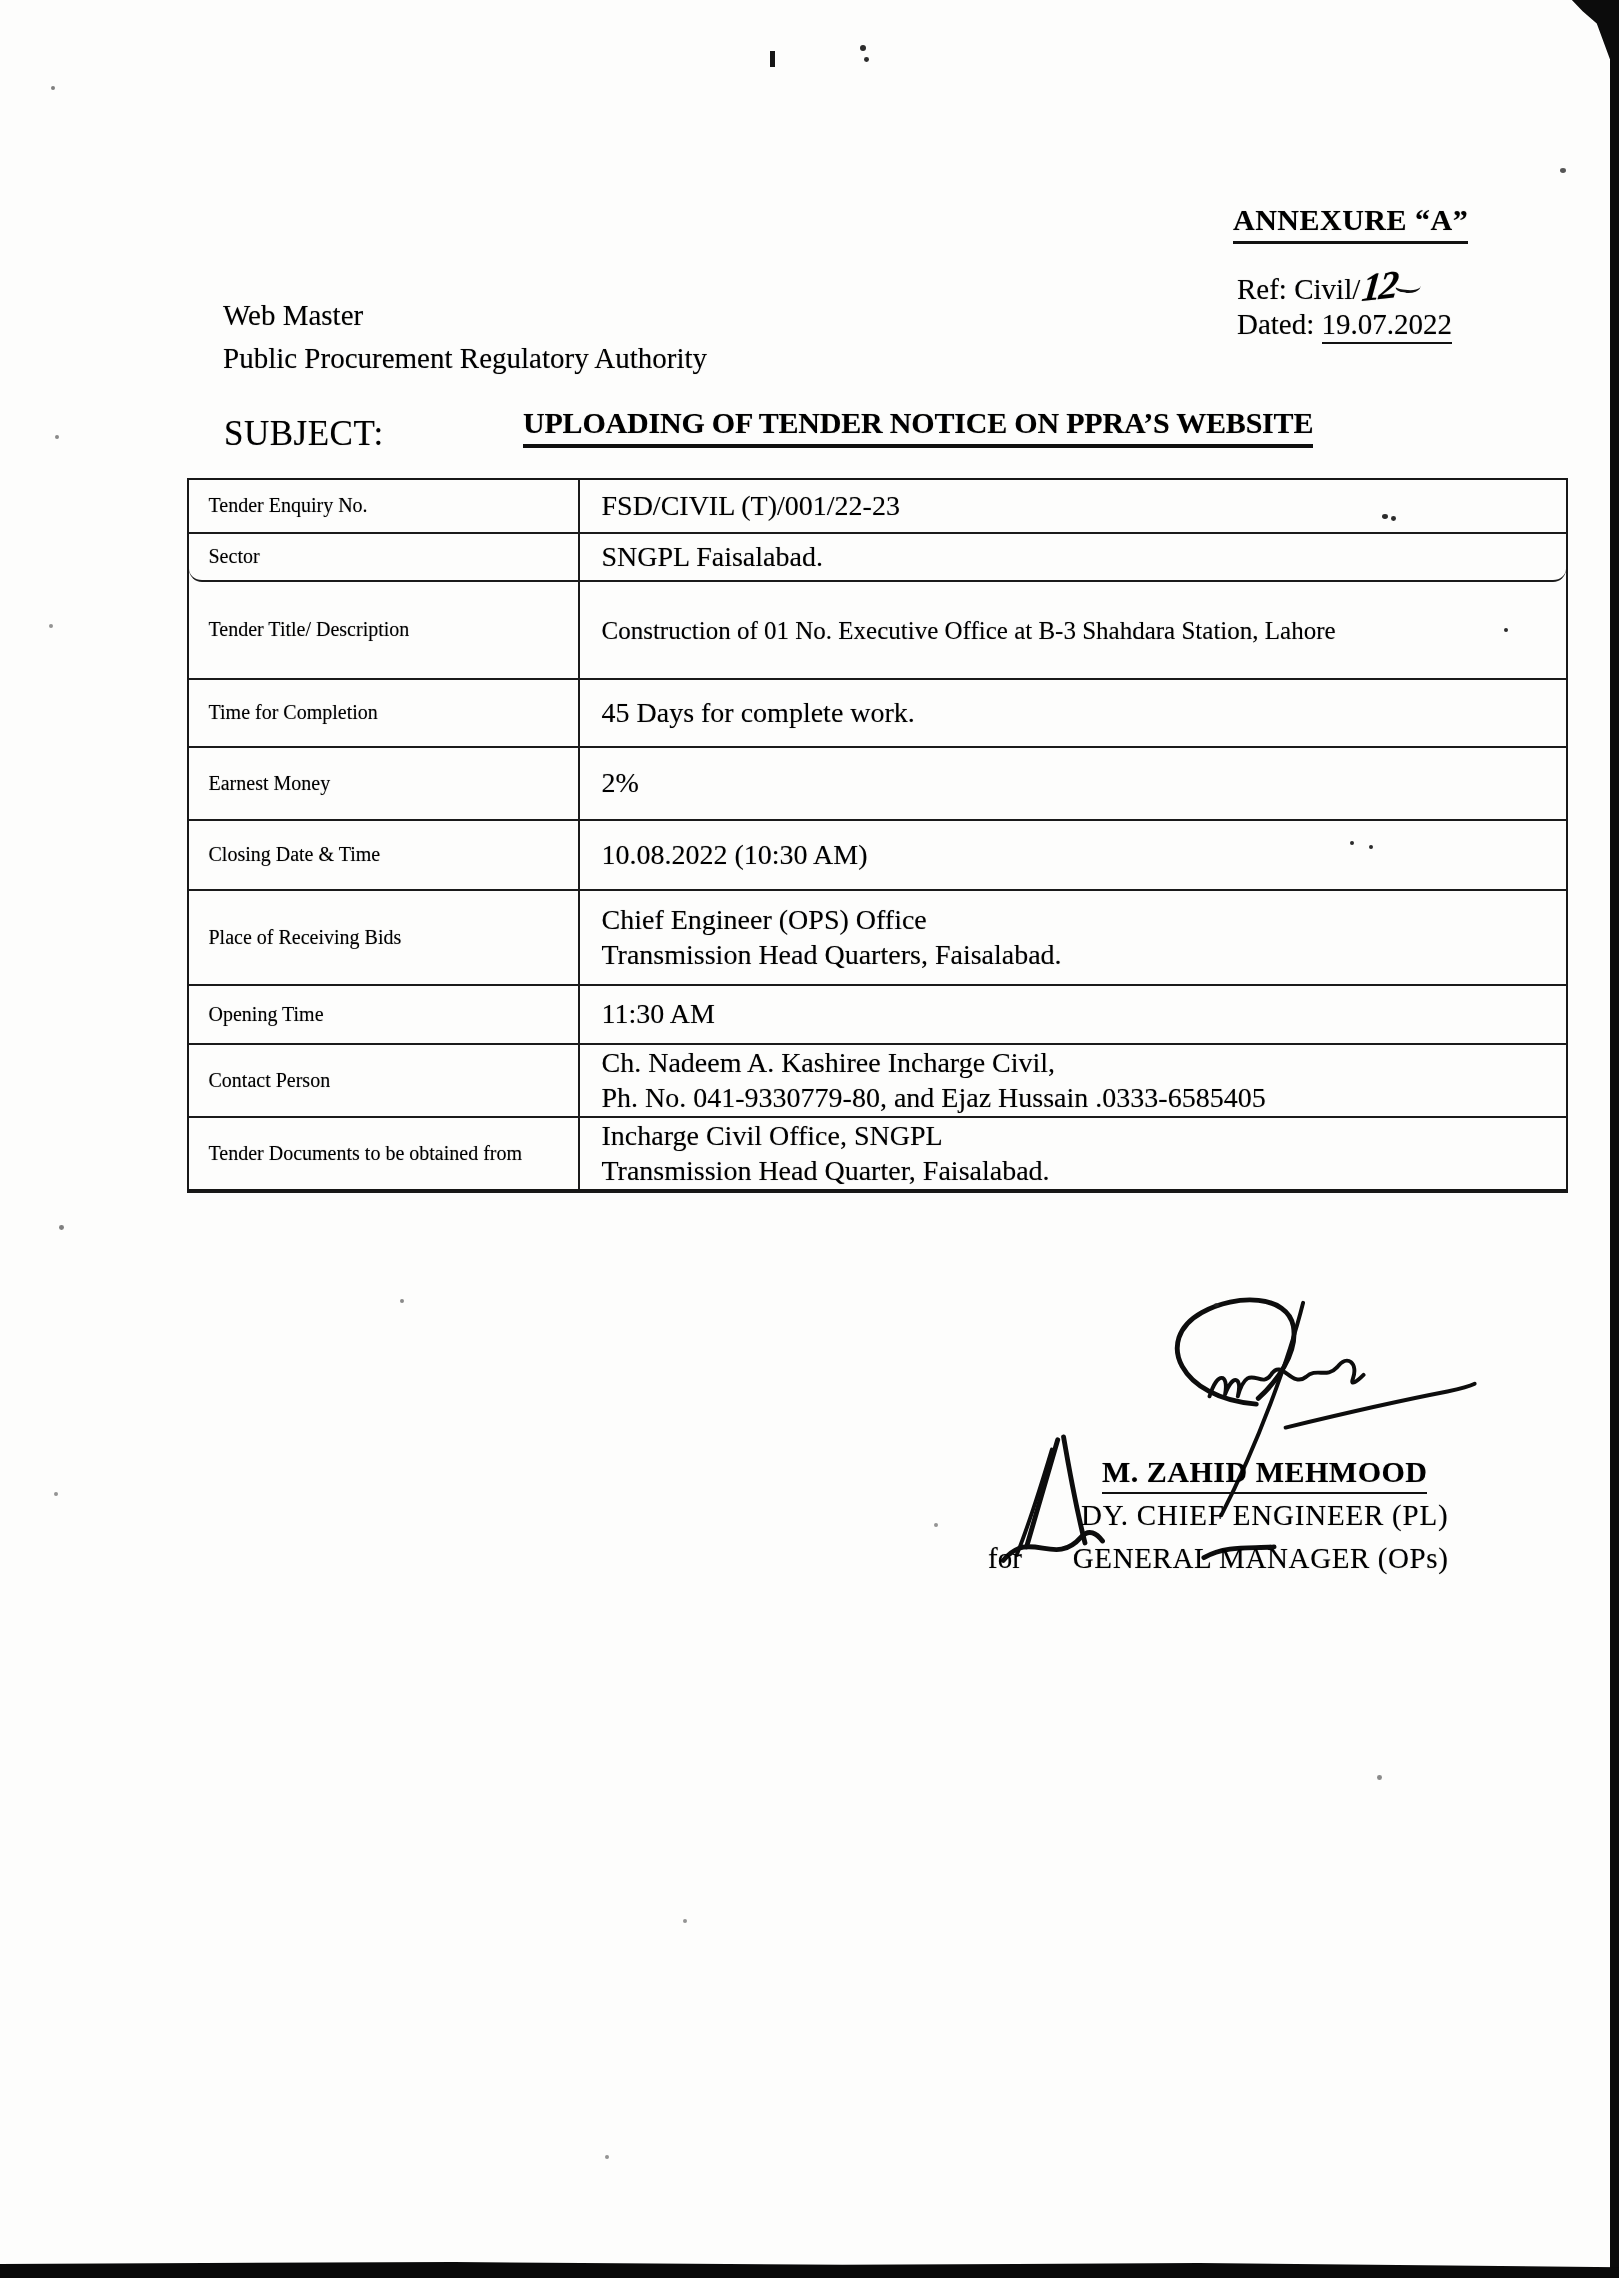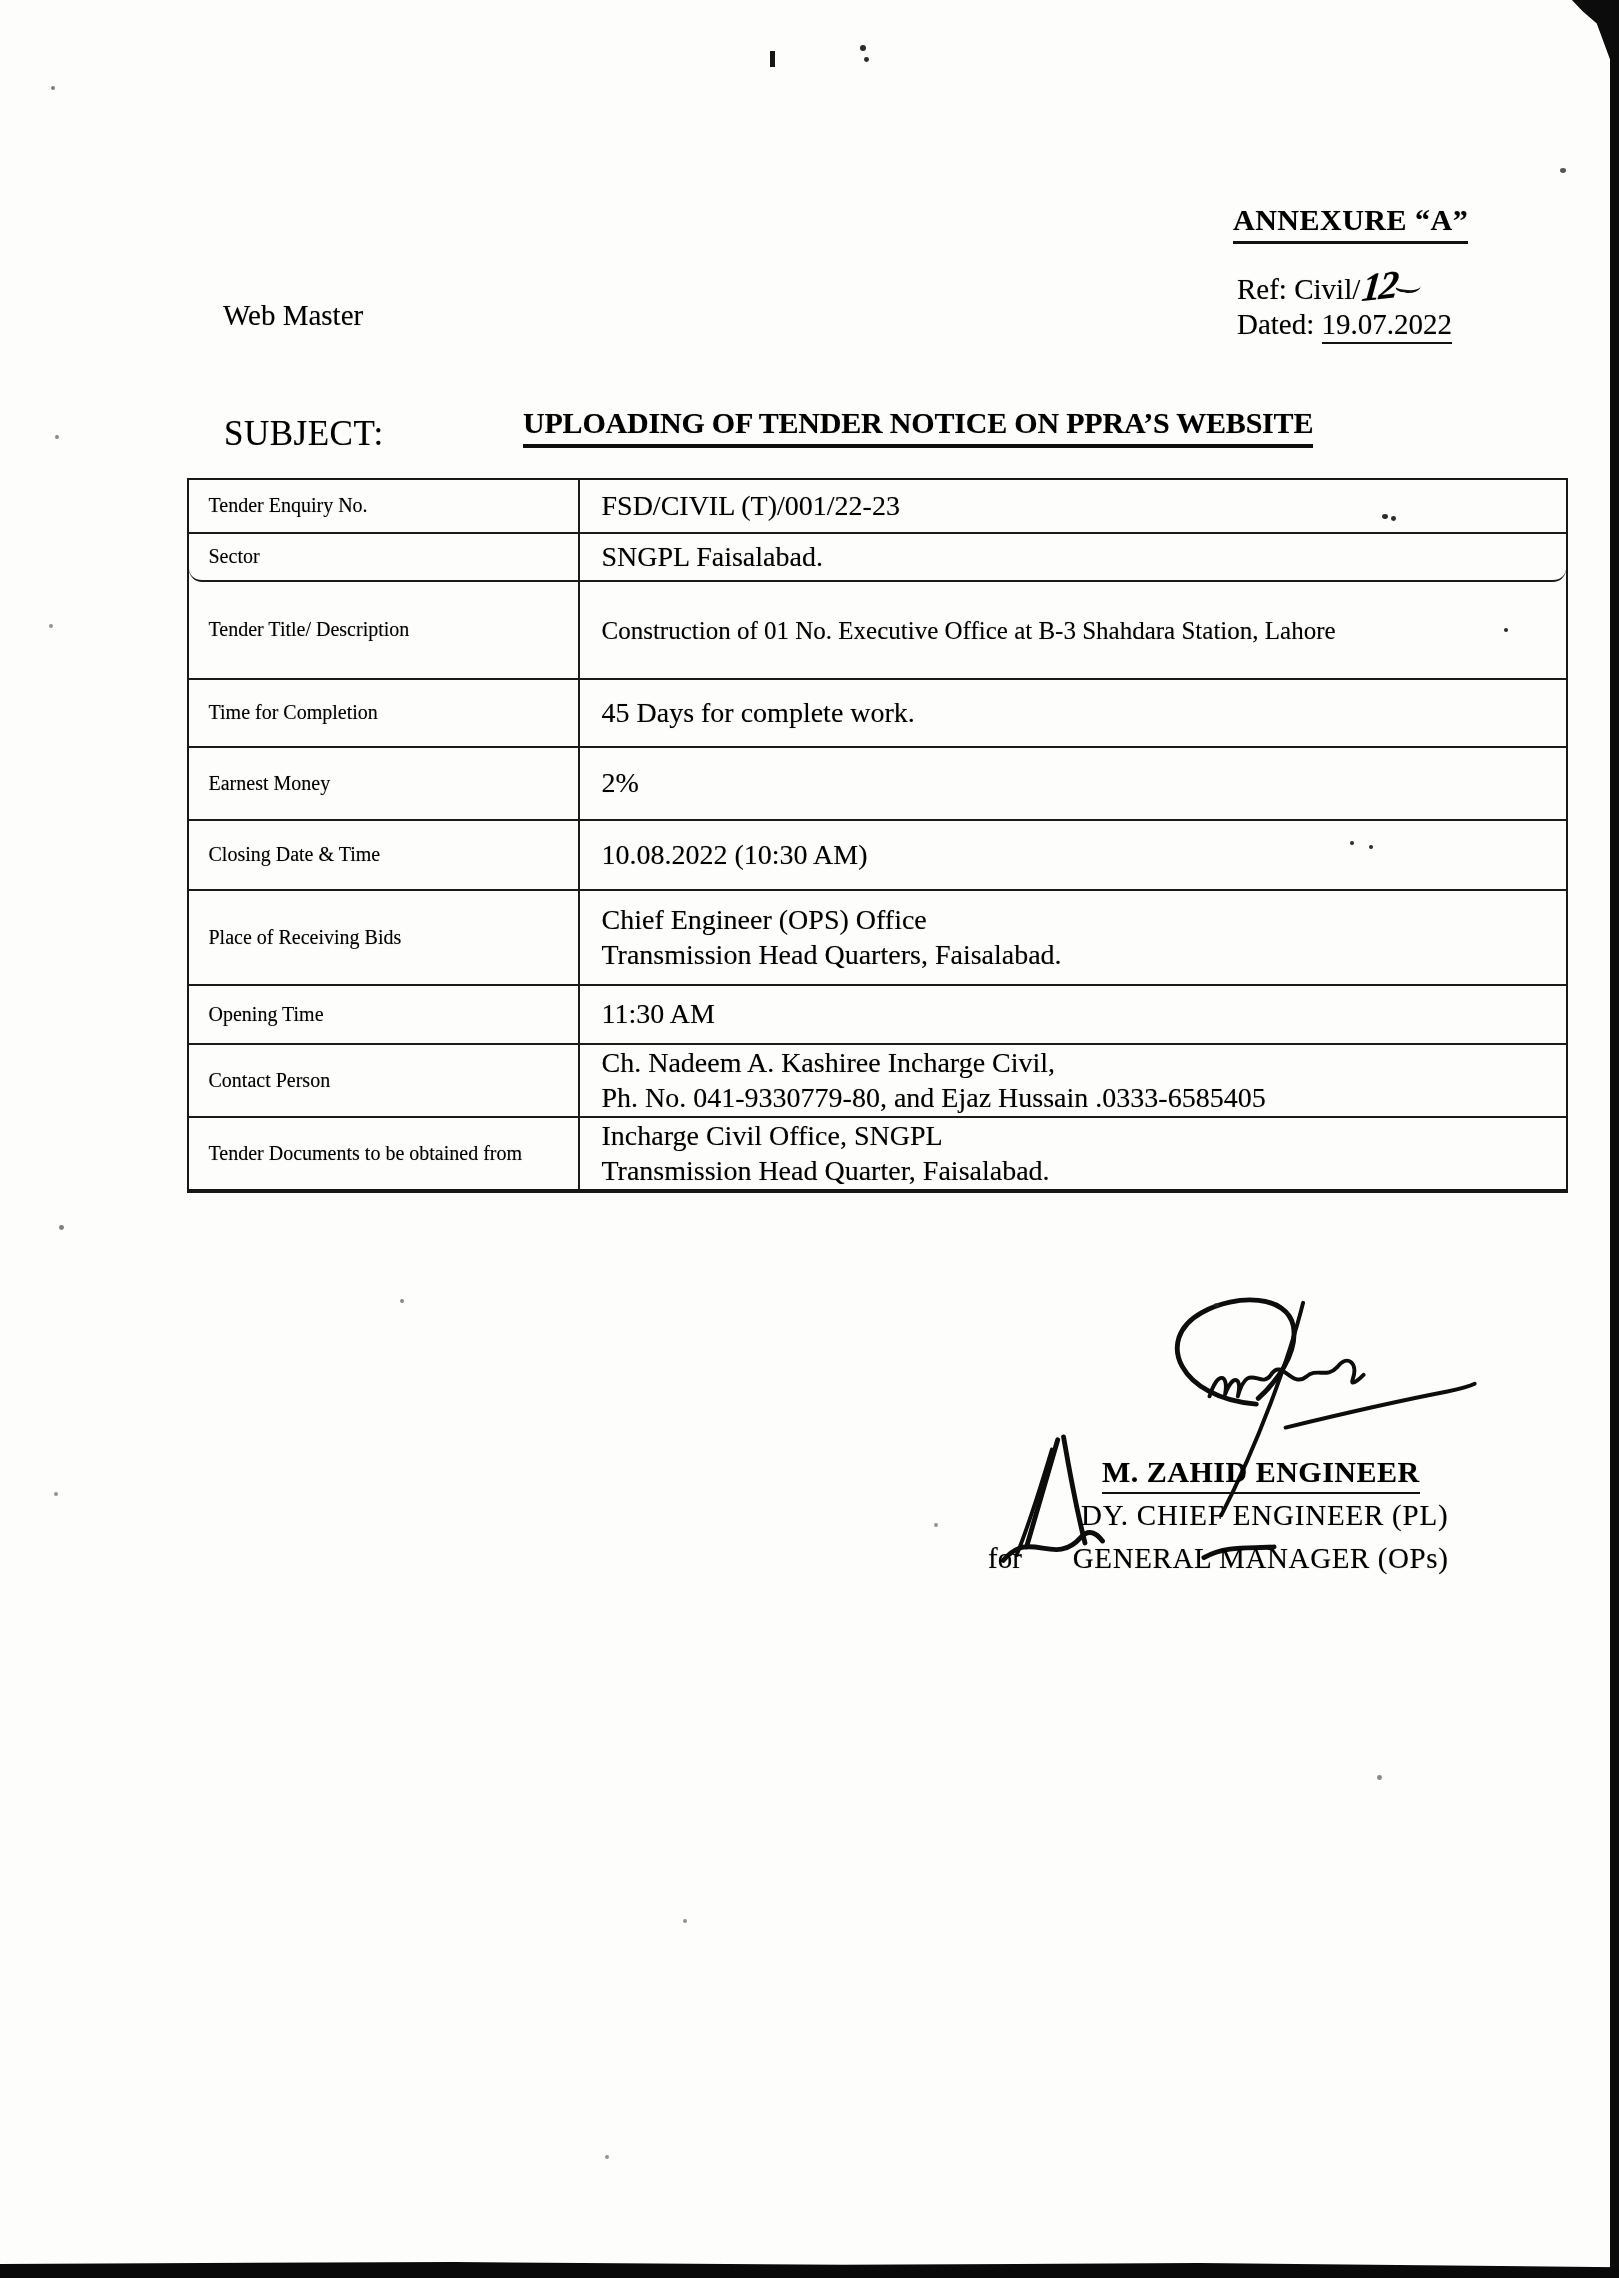--- a/index.html
+++ b/index.html
@@ -103,20 +103,21 @@
 <div class="page">
 
   <div class="tickmark abs" style="left:770px; top:51px; width:4.9px; height:15.6px;"></div>
   <div class="speck" style="left:860px; top:45px; width:5.9px; height:5.9px;"></div>
   <div class="speck" style="left:864px; top:57px; width:4.9px; height:4.9px;"></div>
 
   <div class="abs annexure" style="left:1233px; top:203px;">ANNEXURE “A”</div>
 
   <div class="abs addressee" style="left:223px; top:261px;">
     <div>Web Master</div>
+    <div>Public Procurement Regulatory Authority</div>
   </div>
 
   <div class="abs refline" style="left:1237px; top:263px;">
     <span>Ref: Civil/</span><span class="ref-hand">12</span><span class="ref-tail"></span>
   </div>
   <div class="abs datedline" style="left:1237px; top:308px;">
     <span>Dated: </span><span class="dated-value">19.07.2022</span>
   </div>
 
   <div class="abs subject-label" style="left:224px; top:414px;">SUBJECT:</div>
@@ -236,21 +237,21 @@
     <path d="M 62,8 L 30,118" stroke-width="5"></path>
     <path d="M 68,5 C 74,40 82,82 90,114" stroke-width="5"></path>
     <path d="M 56,18 C 44,58 32,96 20,126" stroke-width="4"></path>
     <path d="M 6,132 C 34,98 58,140 86,108 C 94,99 102,104 108,112" stroke-width="5"></path>
   </svg>
 
   <svg class="scribble abs" style="left:1200px; top:1541px;" width="78" height="21.5" viewBox="0 0 80 22">
     <path d="M 4,17 C 28,4 52,8 76,6" stroke-width="5"></path>
   </svg>
 
-  <div class="abs sig-name" style="left:1102px; top:1455px;">M. ZAHID ENGINEER</div>
+  <div class="abs sig-name" style="left:1102px; top:1455px;">M. ZAHID MEHMOOD</div>
   <div class="abs sig-title" style="left:1081px; top:1499px;">DY. CHIEF ENGINEER (PL)</div>
   <div class="abs sig-for-line" style="left:988px; top:1542px;">
     <span>for</span><span class="sig-authority">GENERAL MANAGER (OPs)</span>
   </div>
 
   <div class="speck" style="left:51px; top:86px; width:3.9px; height:3.9px; opacity:.6;"></div>
   <div class="speck" style="left:55px; top:435px; width:3.9px; height:3.9px; opacity:.55;"></div>
   <div class="speck" style="left:49px; top:624px; width:3.9px; height:3.9px; opacity:.5;"></div>
   <div class="speck" style="left:59px; top:1225px; width:4.9px; height:4.9px; opacity:.6;"></div>
   <div class="speck" style="left:54px; top:1492px; width:3.9px; height:3.9px; opacity:.5;"></div>

